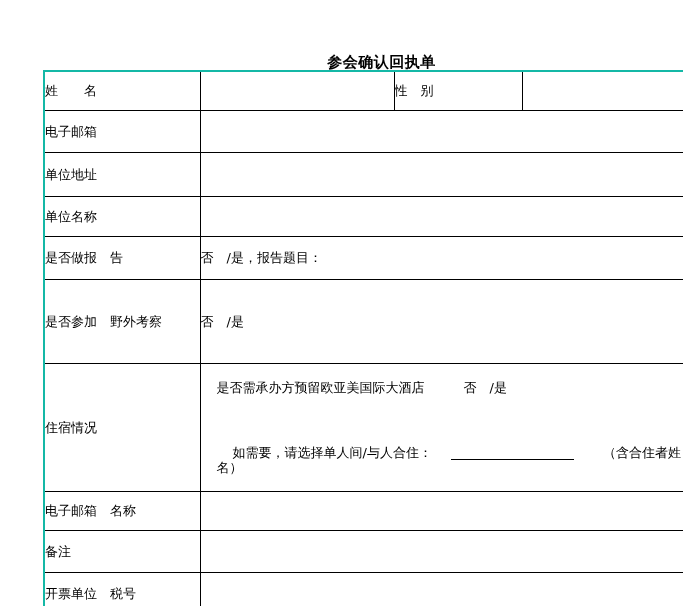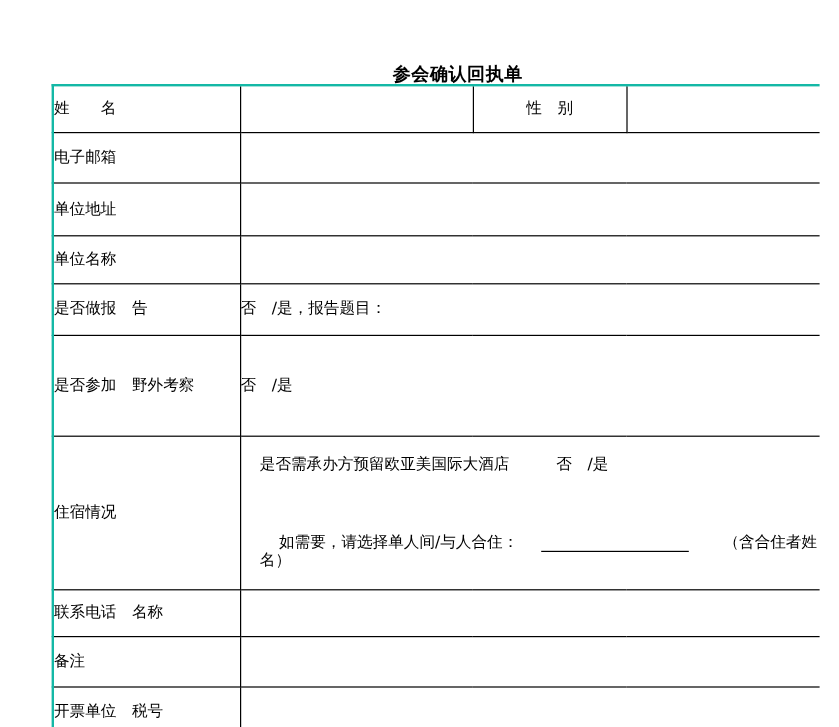--- a/index.html
+++ b/index.html
@@ -35,21 +35,21 @@
     border: 1px solid #000000;
     font-size: 13px;
     line-height: 15px;
     vertical-align: middle;
     padding: 0;
     overflow: hidden;
     background: #ffffff;
   }
   td.lbl   { padding-left: 10px; }
   td.name-lbl { padding-left: 18px; padding-top: 10px; }
-  td.gender-lbl { text-align: center; padding-top: 10px; }
+  td.gender-lbl { padding-top: 10px; }
   td.remarks-lbl { padding-left: 16px; padding-top: 6px; }
   td.pt16 { padding-top: 16px; }
   td.pt12 { padding-top: 12px; }
   td.val  { padding-left: 8px; }
   td.val-bottom { vertical-align: bottom; padding-bottom: 7px; margin-left: 32px; }
   td.lbl-top { vertical-align: top; padding-top: 7px; }
   td.val-low { padding-top: 22px; }
   td.val-lines { line-height: 30px; vertical-align: middle; }
   .blank-underline {
     display: inline-block;
@@ -113,21 +113,21 @@
 
     <tr style="height:61px">
       <td class="lbl">住宿情况</td>
       <td class="val val-lines" colspan="3">
         <div>是否需承办方预留欧亚美国际大酒店　　　否　/是</div>
         <div><span>如需要，请选择单人间/与人合住：</span><span class="blank-underline"></span><span class="suffix-note">（含合住者姓名）</span></div>
       </td>
     </tr>
 
     <tr style="height:39px">
-      <td class="lbl">联系电话　名称</td>
+      <td class="lbl">电子邮箱　名称</td>
       <td class="val" colspan="3"></td>
     </tr>
 
     <tr style="height:42px">
       <td class="remarks-lbl">备注</td>
       <td class="val" colspan="3"></td>
     </tr>
 
     <tr style="height:44px">
       <td class="lbl">开票单位　税号</td>

